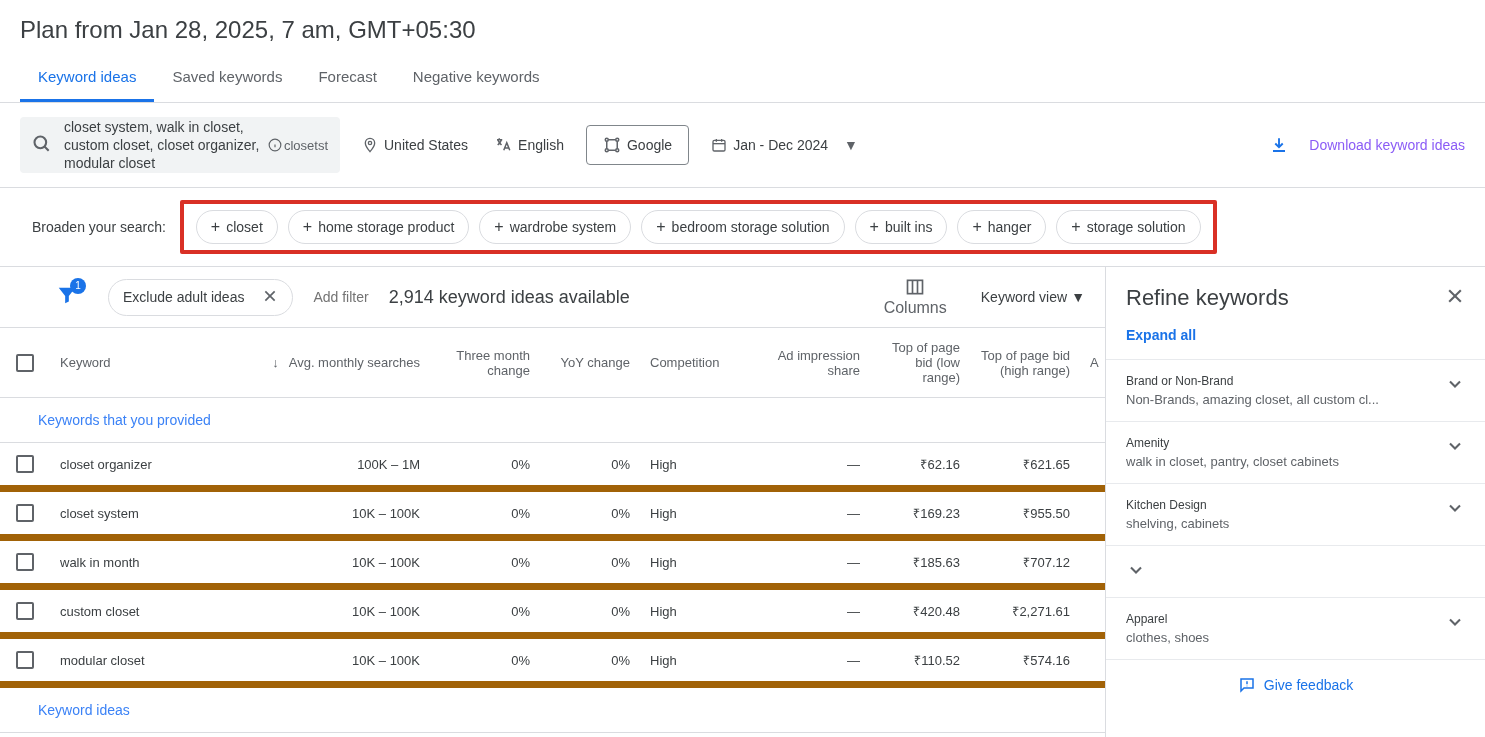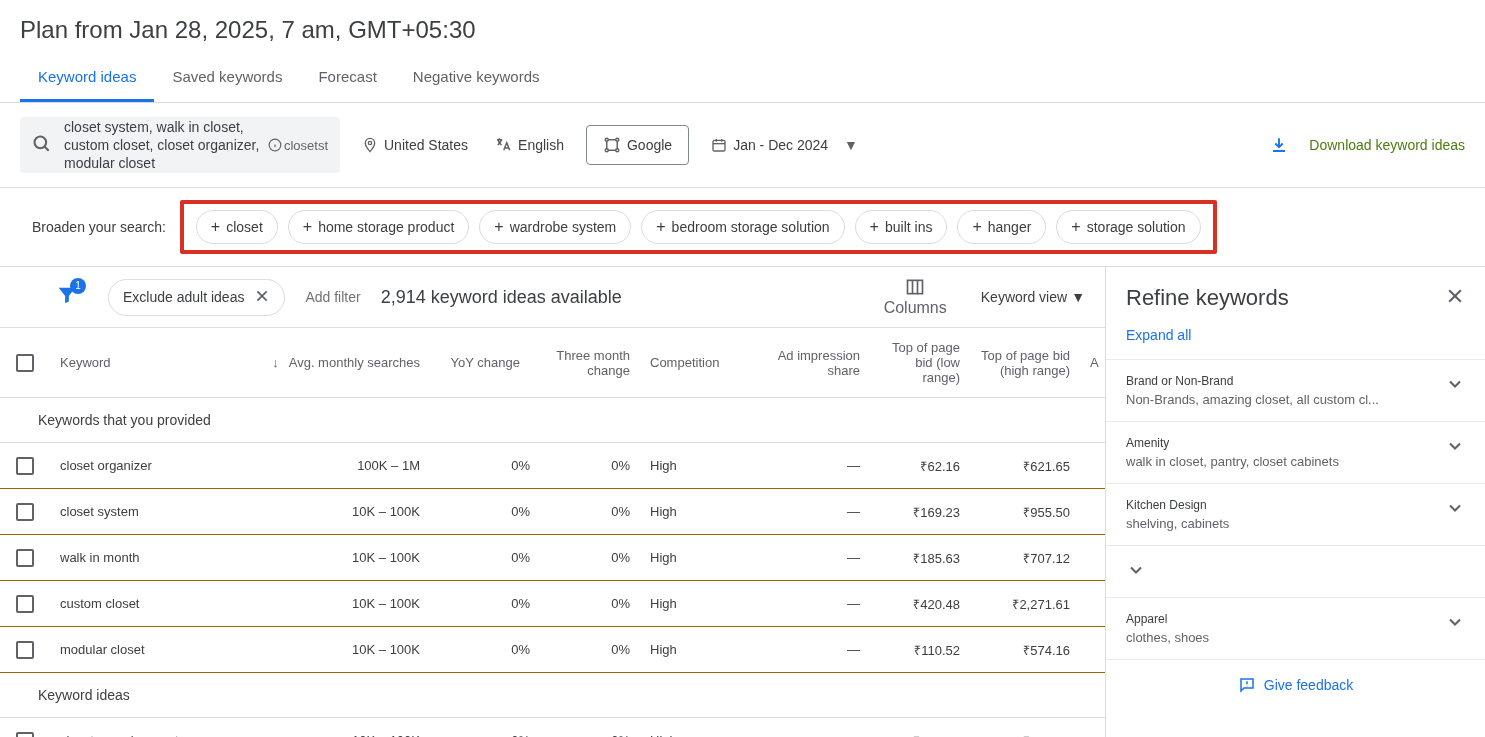--- a/index.html
+++ b/index.html
@@ -9,30 +9,30 @@
 .tab { padding: 14px 18px; color: #5f6368; font-size: 15px; cursor: pointer; border-bottom: 3px solid transparent; }
 .tab.active { color: #1a73e8; border-bottom-color: #1a73e8; font-weight: 500; }
 .filters-bar { display: flex; align-items: center; padding: 14px 20px; gap: 18px; border-bottom: 1px solid #dadce0; }
 .search-box { display: flex; align-items: center; background: #f1f3f4; border-radius: 4px; padding: 0 12px; width: 320px; min-height: 56px; }
 .search-icon { margin-right: 12px; color: #5f6368; }
 .search-text { font-size: 14px; color: #3c4043; line-height: 1.3; flex: 1; overflow: hidden; }
 .info-site { display: flex; align-items: center; gap: 2px; color: #5f6368; font-size: 13px; margin-left: 6px; overflow: hidden; max-width: 70px; }
 .filter-item { display: flex; align-items: center; gap: 6px; color: #3c4043; font-size: 14px; cursor: pointer; padding: 6px 4px; }
 .filter-item.boxed { border: 1px solid #80868b; border-radius: 4px; padding: 10px 16px; }
 .dropdown-caret { margin-left: 10px; color: #5f6368; }
-.download-link { margin-left: auto; color: #4d7c0f; display: flex; align-items: center; gap: 21px; font-weight: 500; cursor: pointer; }
+.download-link { margin-left: auto; color: #8b5cf6; display: flex; align-items: center; gap: 21px; font-weight: 500; cursor: pointer; }
 .broaden-bar { display: flex; align-items: center; padding: 12px 20px 12px 32px; gap: 10px; border-bottom: 1px solid #dadce0; }
 .broaden-label { font-size: 14px; color: #3c4043; margin-right: 4px; }
 .chips-wrap { display: flex; gap: 10px; border: 4px solid #d93025; padding: 6px 12px; border-radius: 2px; }
 .chip { display: flex; align-items: center; gap: 6px; border: 1px solid #dadce0; border-radius: 18px; padding: 7px 14px; color: #3c4043; cursor: pointer; font-size: 14px; }
 .chip .plus { font-size: 16px; color: #3c4043; }
 .toolbar { display: flex; align-items: center; padding: 10px 20px; gap: 20px; border-bottom: 1px solid #dadce0; position: relative; }
 .filter-icon { color: #1a73e8; font-size: 20px; position: relative; margin-left: 36px; margin-right: 10px; cursor: pointer; }
 .filter-badge { position: absolute; top: -6px; right: -8px; background: #1a73e8; color: #fff; border-radius: 50%; width: 16px; height: 16px; font-size: 10px; display: flex; align-items: center; justify-content: center; }
-.pill { display: flex; align-items: center; gap: 10px; border: 1px solid #dadce0; border-radius: 20px; padding: 8px 14px; color: #3c4043; cursor: pointer; }
+.pill { display: flex; align-items: center; gap: 18px; border: 1px solid #dadce0; border-radius: 20px; padding: 8px 14px; color: #3c4043; cursor: pointer; }
 .pill .x { color: #5f6368; }
 .add-filter { color: #737373; cursor: pointer; }
 .ideas-count { color: #3c4043; font-size: 18px; }
 .columns-btn { margin-left: auto; display: flex; flex-direction: column; align-items: center; gap: 2px; color: #5f6368; cursor: pointer; font-size: 16px; }
 .keyword-view { color: #3c4043; cursor: pointer; display: flex; align-items: center; gap: 4px; margin-left: 14px; }
 .main-split { display: flex; }
 .table-area { flex: 1; overflow: hidden; }
 .thead { display: flex; border-bottom: 1px solid #dadce0; }
 .th, .td { padding: 12px 10px; font-size: 13px; color: #3c4043; display: flex; align-items: center; }
 .th { color: #5f6368; min-height: 60px; align-items: center; }
@@ -40,28 +40,28 @@
 .col-keyword { width: 210px; }
 .col-searches { width: 170px; justify-content: flex-end; text-align: right; }
 .col-3m { width: 110px; justify-content: flex-end; text-align: right; }
 .col-yoy { width: 100px; justify-content: flex-end; text-align: right; }
 .col-comp { width: 110px; }
 .col-impr { width: 120px; justify-content: flex-end; text-align: right; }
 .col-bidlow { width: 100px; justify-content: flex-end; text-align: right; }
 .col-bidhigh { width: 110px; justify-content: flex-end; text-align: right; }
 .col-extra { width: 20px; }
 .sort-arrow { margin-right: 10px; color: #5f6368; }
-.group-header { padding: 14px 20px 14px 38px; font-size: 14px; color: #404040; background: #fff; border-bottom: 1px solid #dadce0; }
-.row { display: flex; border-bottom: 1px solid #a16207; min-height: 46px; }
+.group-header { padding: 14px 20px 14px 38px; font-size: 14px; color: #3b82f6; background: #fff; border-bottom: 1px solid #dadce0; }
+.row { display: flex; border-bottom: 7px solid #a16207; min-height: 46px; }
 .checkbox { width: 18px; height: 18px; border: 2px solid #5f6368; border-radius: 2px; cursor: pointer; }
 .refine-panel { width: 380px; border-left: 1px solid #dadce0; padding: 0; background: #fff; position: relative; }
 .refine-header { display: flex; align-items: center; justify-content: space-between; padding: 18px 20px 10px; }
 .refine-title { font-size: 22px; font-weight: 400; color: #3c4043; }
 .refine-close { color: #5f6368; cursor: pointer; font-size: 20px; }
-.expand-all { color: #1a73e8; padding: 6px 20px 16px; cursor: pointer; font-size: 14px; }
+.expand-all { color: #1a73e8; padding: 6px 20px 16px; cursor: pointer; font-size: 14px; font-weight: bold; }
 .refine-group { border-top: 1px solid #e8eaed; padding: 14px 20px; display: flex; justify-content: space-between; align-items: flex-start; cursor: pointer; }
 .refine-group-title { font-size: 12px; color: #3c4043; margin-bottom: 4px; }
 .refine-group-sub { font-size: 13px; color: #5f6368; white-space: nowrap; overflow: hidden; text-overflow: ellipsis; max-width: 280px; }
 .feedback { border-top: 1px solid #e8eaed; padding: 16px; text-align: center; color: #1a73e8; cursor: pointer; display: flex; align-items: center; justify-content: center; gap: 8px; }
 svg { flex-shrink: 0; }
 </style>
 </head>
 <body>
 
 <h1 class="page-title">Plan from Jan 28, 2025, 7 am, GMT+05:30</h1>
@@ -211,22 +211,22 @@
 
     <div class="thead">
       <div class="th col-check">
           <div class="checkbox"></div>
         </div>
       <div class="th col-keyword">Keyword</div>
       <div class="th col-searches">
         <span class="sort-arrow">↓</span>
         <span>Avg. monthly searches</span>
       </div>
+      <div class="th col-3m">Three month change</div>
       <div class="th col-yoy">YoY change</div>
-      <div class="th col-3m">Three month change</div>
       <div class="th col-comp">Competition</div>
       <div class="th col-impr">Ad impression share</div>
       <div class="th col-bidlow">Top of page bid (low range)</div>
       <div class="th col-bidhigh">Top of page bid (high range)</div>
       <div class="th col-extra">A</div>
     </div>
 
     <div class="group-header">Keywords that you provided</div>
     <div id="rows-provided">
         <div class="row">

